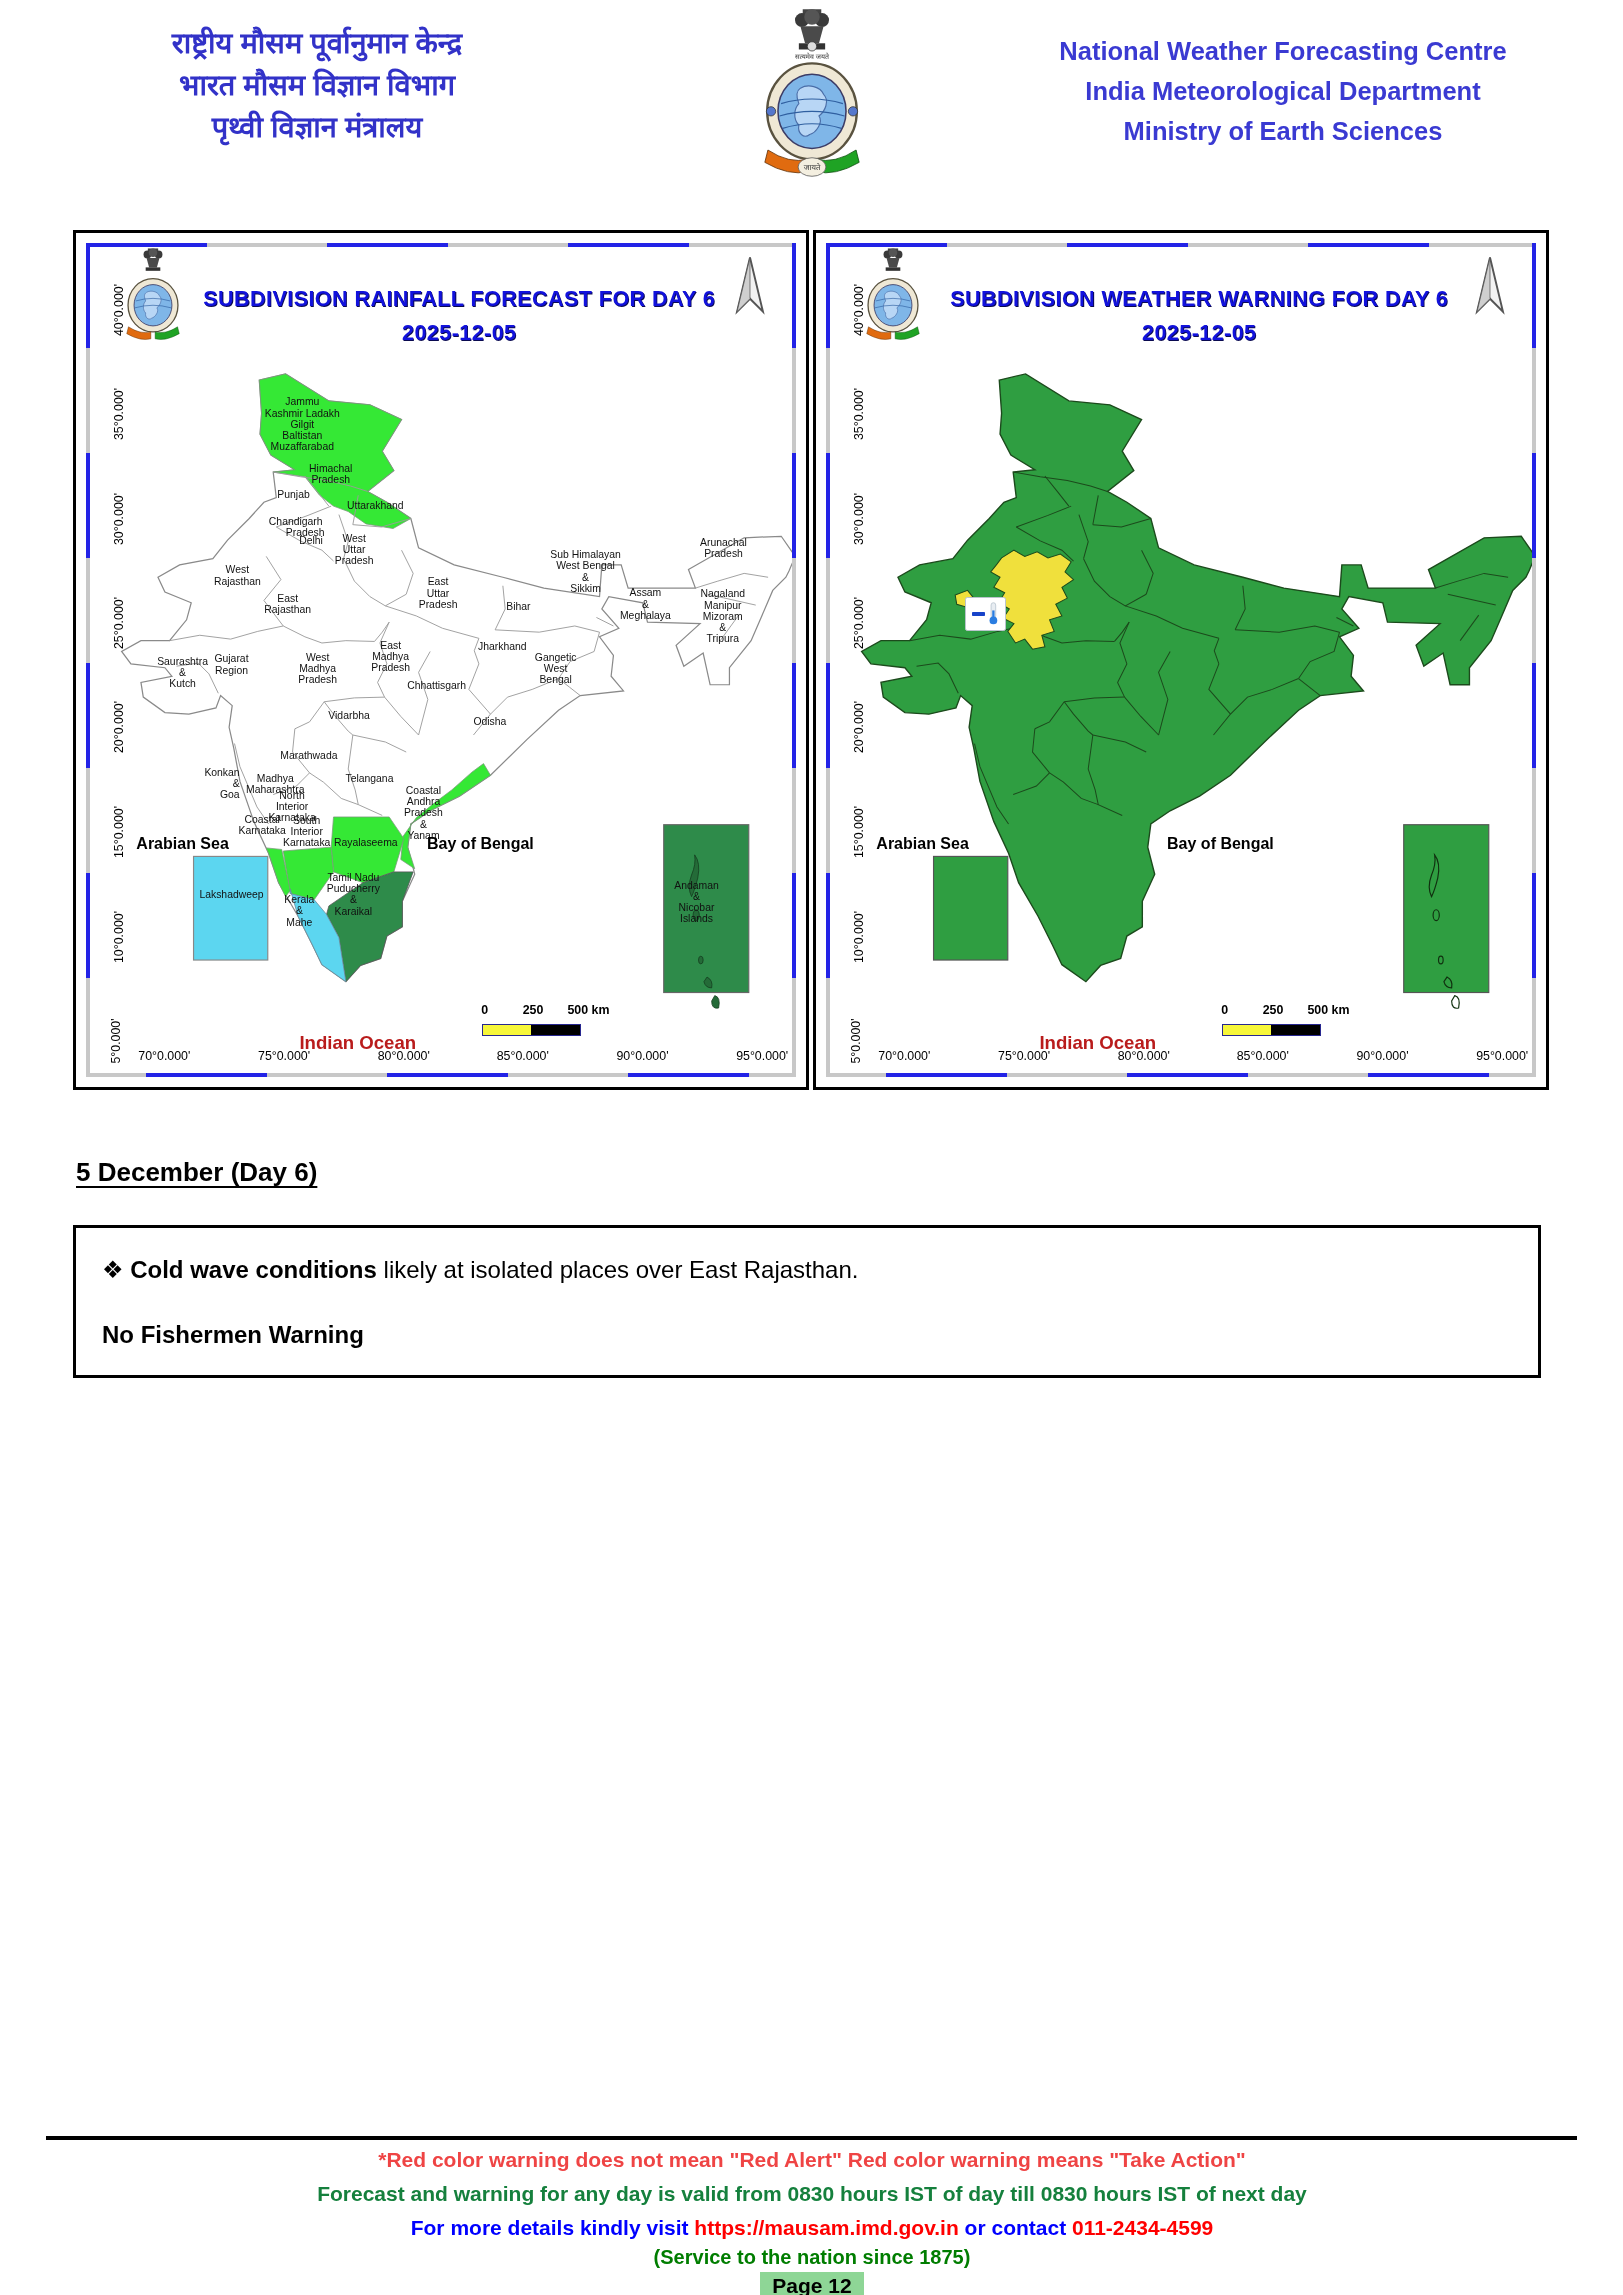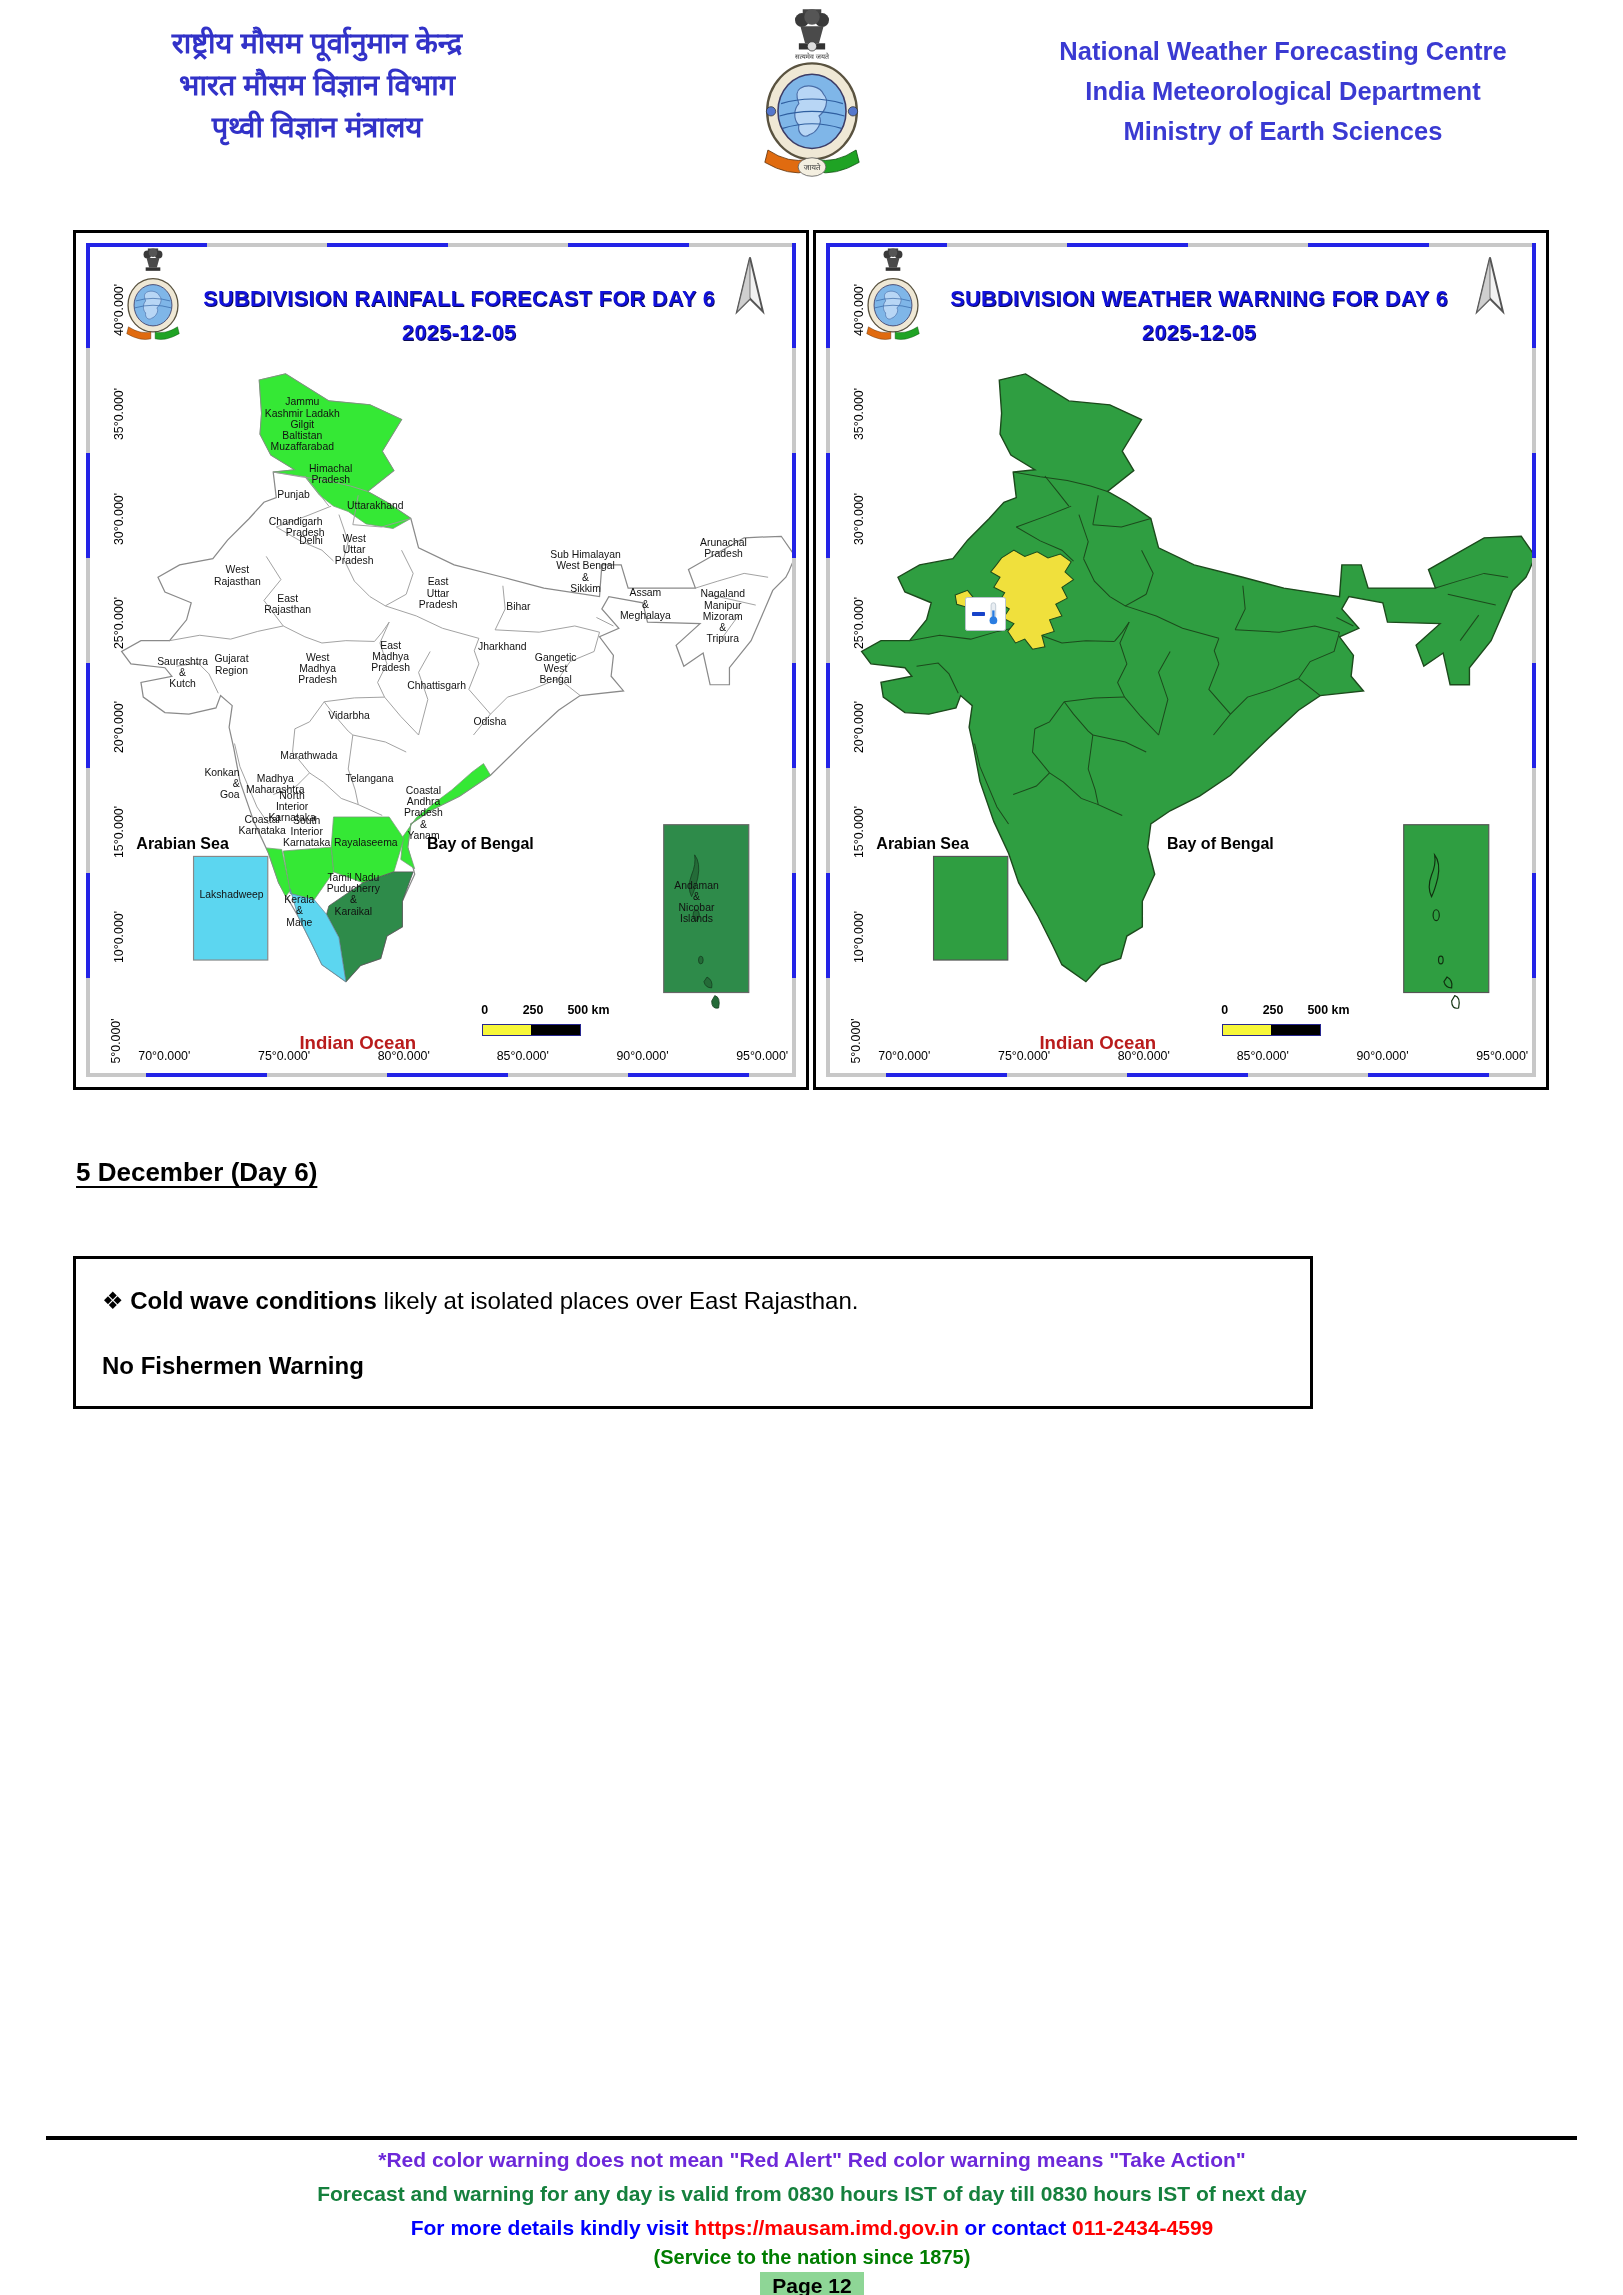--- a/index.html
+++ b/index.html
@@ -29,28 +29,28 @@
   .scale-lbl{position:absolute;transform:translate(-50%,-50%);font-weight:bold;font-size:12.4px;color:#000;white-space:nowrap;}
   .scale-bar{position:absolute;left:55.6%;top:92.6%;width:97px;height:10px;border:1.5px solid #27278f;display:flex;}
   .scale-bar .y{flex:1;}
   .scale-bar .k{flex:1;background:#000;}
   .n-arrow{position:absolute;right:40px;top:21.6px;}
   .logo-sm{position:absolute;left:40px;top:12.4px;}
   .cw-icon{position:absolute;left:20.4%;top:42.6%;width:39px;height:32px;background:#fff;border:0.8px solid #b9c4cc;border-radius:2.3px;z-index:4;display:flex;align-items:center;justify-content:center;gap:3.1px;}
   .cw-minus{width:13px;height:3.9px;background:#1743c9;border-radius:0.8px;}
   
   .day-heading{left:76px;top:1157px;font-size:26px;font-weight:bold;color:#000;text-decoration:underline;text-underline-offset:5.4px;}
-  .warn-box{left:73px;top:1256px;width:1240px;height:153px;border:3.1px solid #000;box-sizing:border-box;}
+  .warn-box{left:73px;top:1225px;width:1468px;height:153px;border:3.1px solid #000;box-sizing:border-box;}
   .warn-line{position:absolute;left:26px;top:28px;font-size:24px;color:#000;}
   .warn-line .b{font-weight:bold;}
   .no-fish{position:absolute;left:26px;top:93px;font-size:24px;font-weight:bold;color:#000;}
   
   .foot-rule{left:46px;top:2136px;width:1531px;height:3.9px;background:#000;}
   .fl{left:0;width:1624px;text-align:center;font-weight:bold;font-size:21px;}
-  .fl1{top:2148px;color:#6d28d9;}
+  .fl1{top:2148px;color:#ef4444;}
   .fl2{top:2182px;color:#15803d;}
   .fl3{top:2216px;color:#00f;}
   .fl3 .red{color:#f00;}
   .fl4{top:2246px;color:#007d00;font-size:20px;}
   .page-chip-wrap{left:0;top:2272px;width:1624px;text-align:center;}
   .page-chip{display:inline-block;background:#8ed696;color:#000;font-weight:bold;font-size:21px;padding:1.5px 12.4px;}
 </style>
 </head>
 <body>
 

